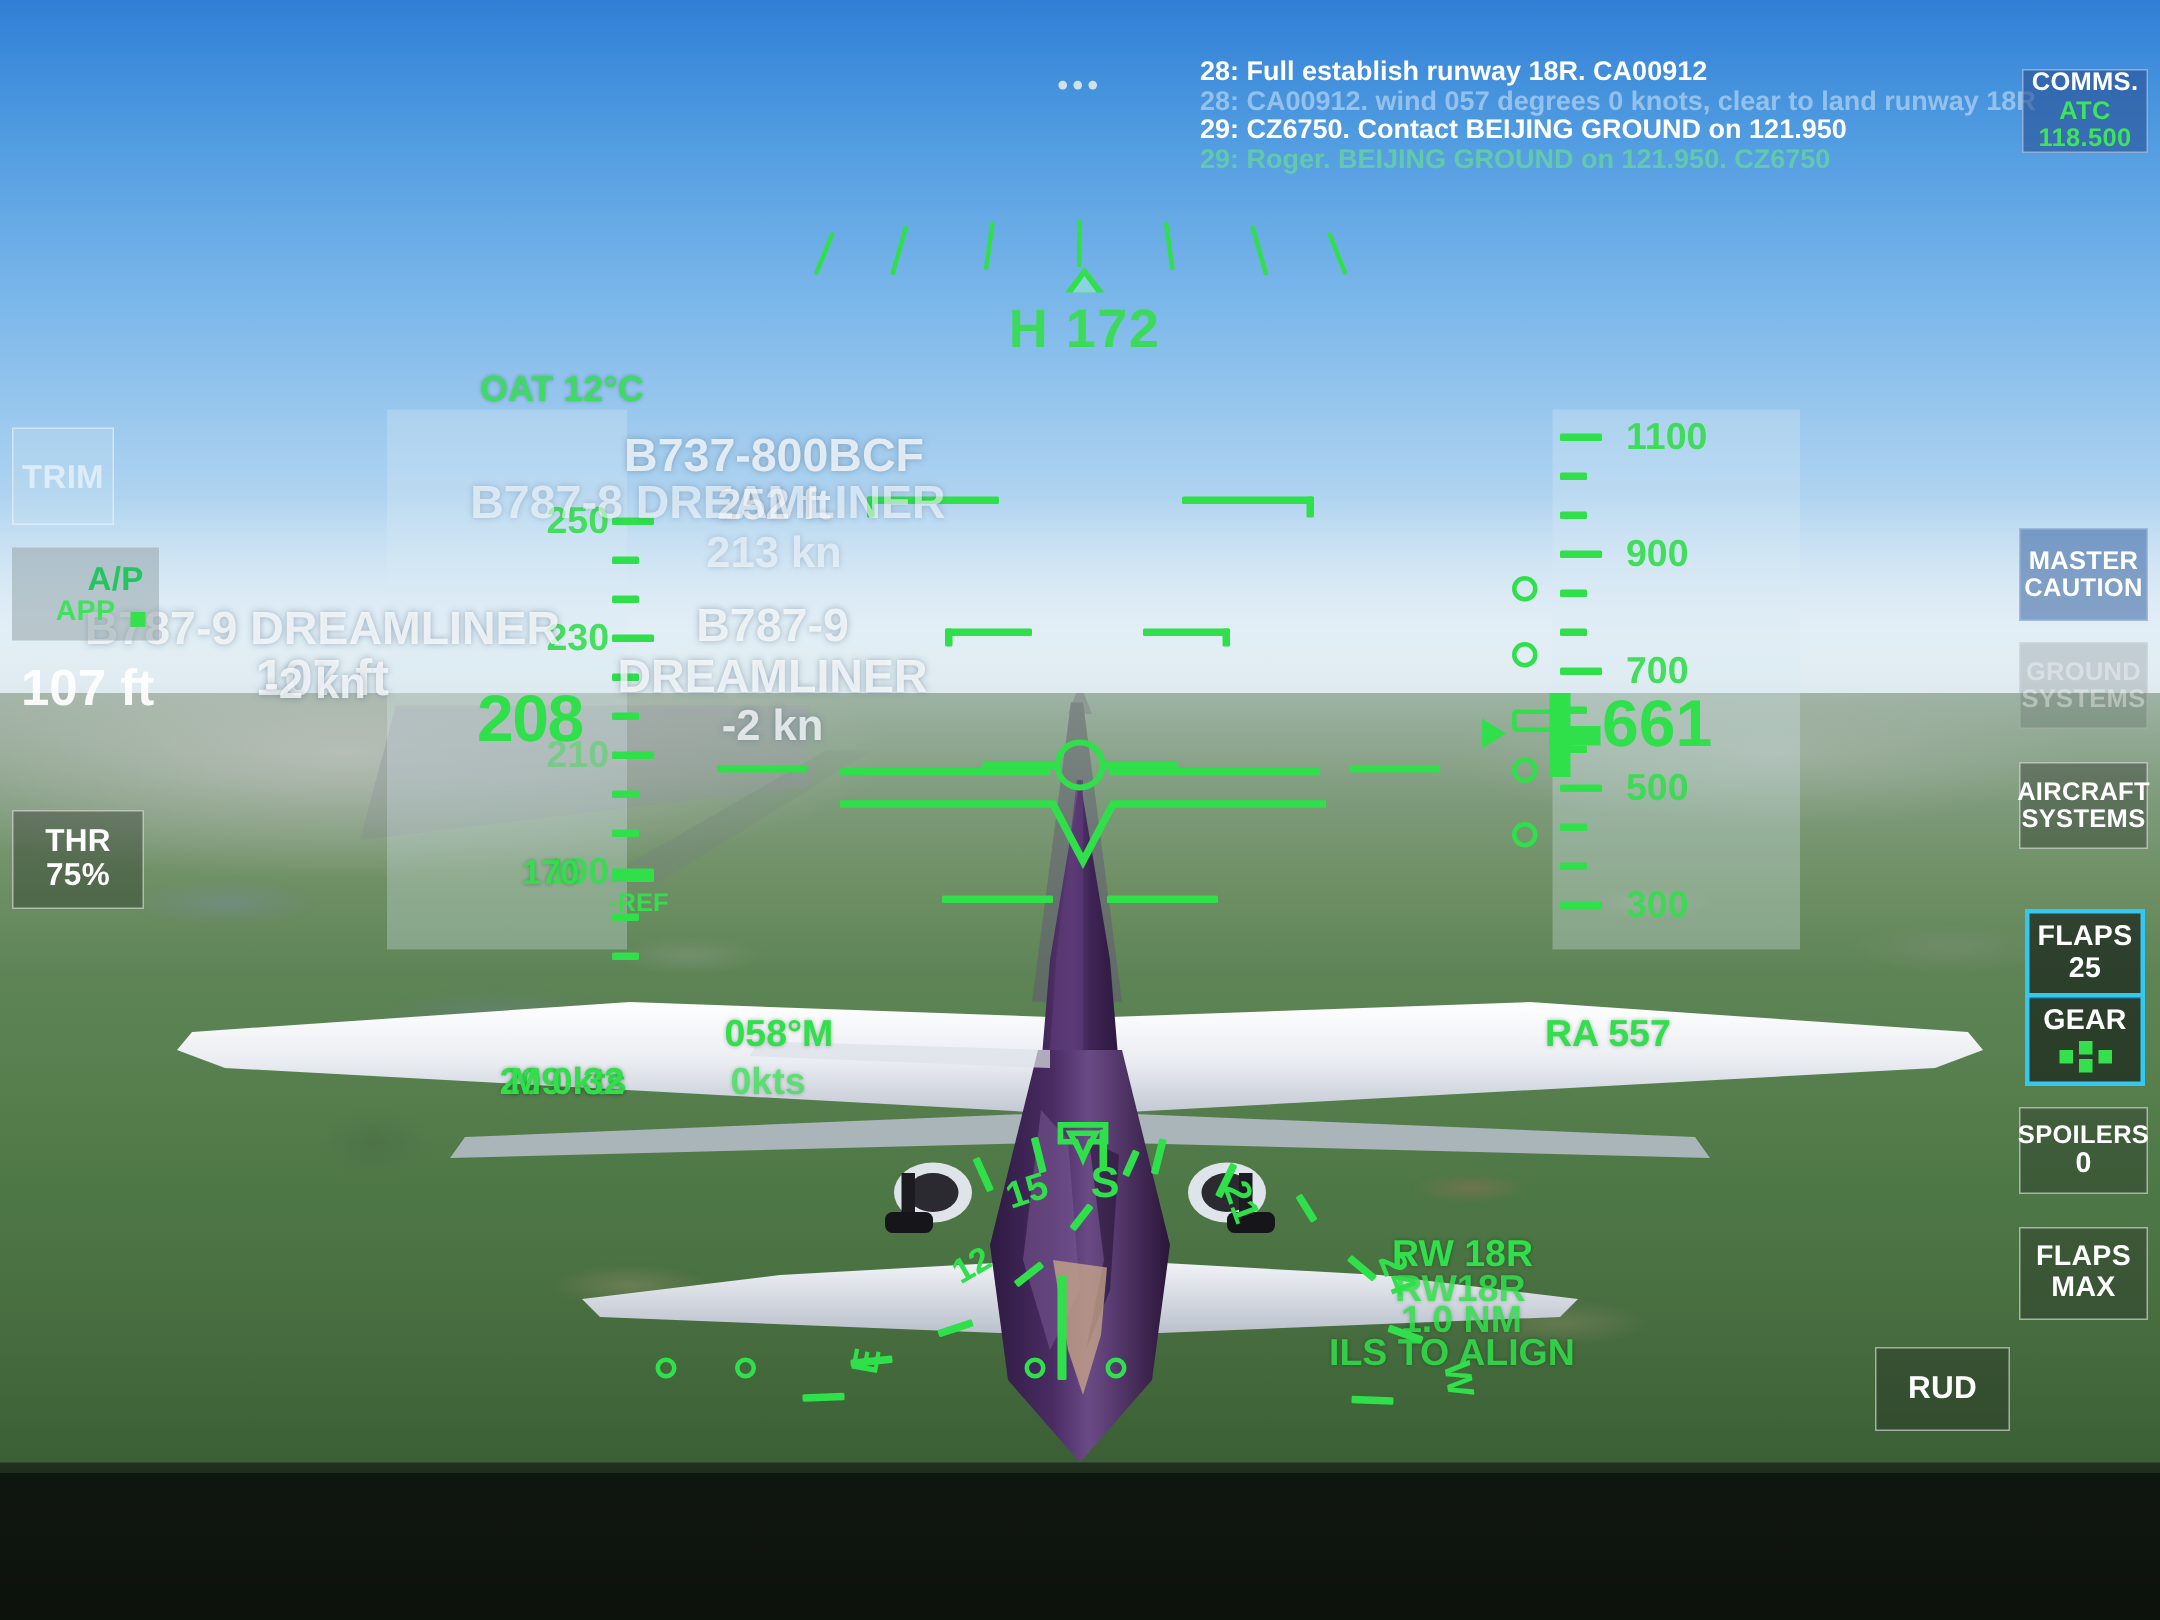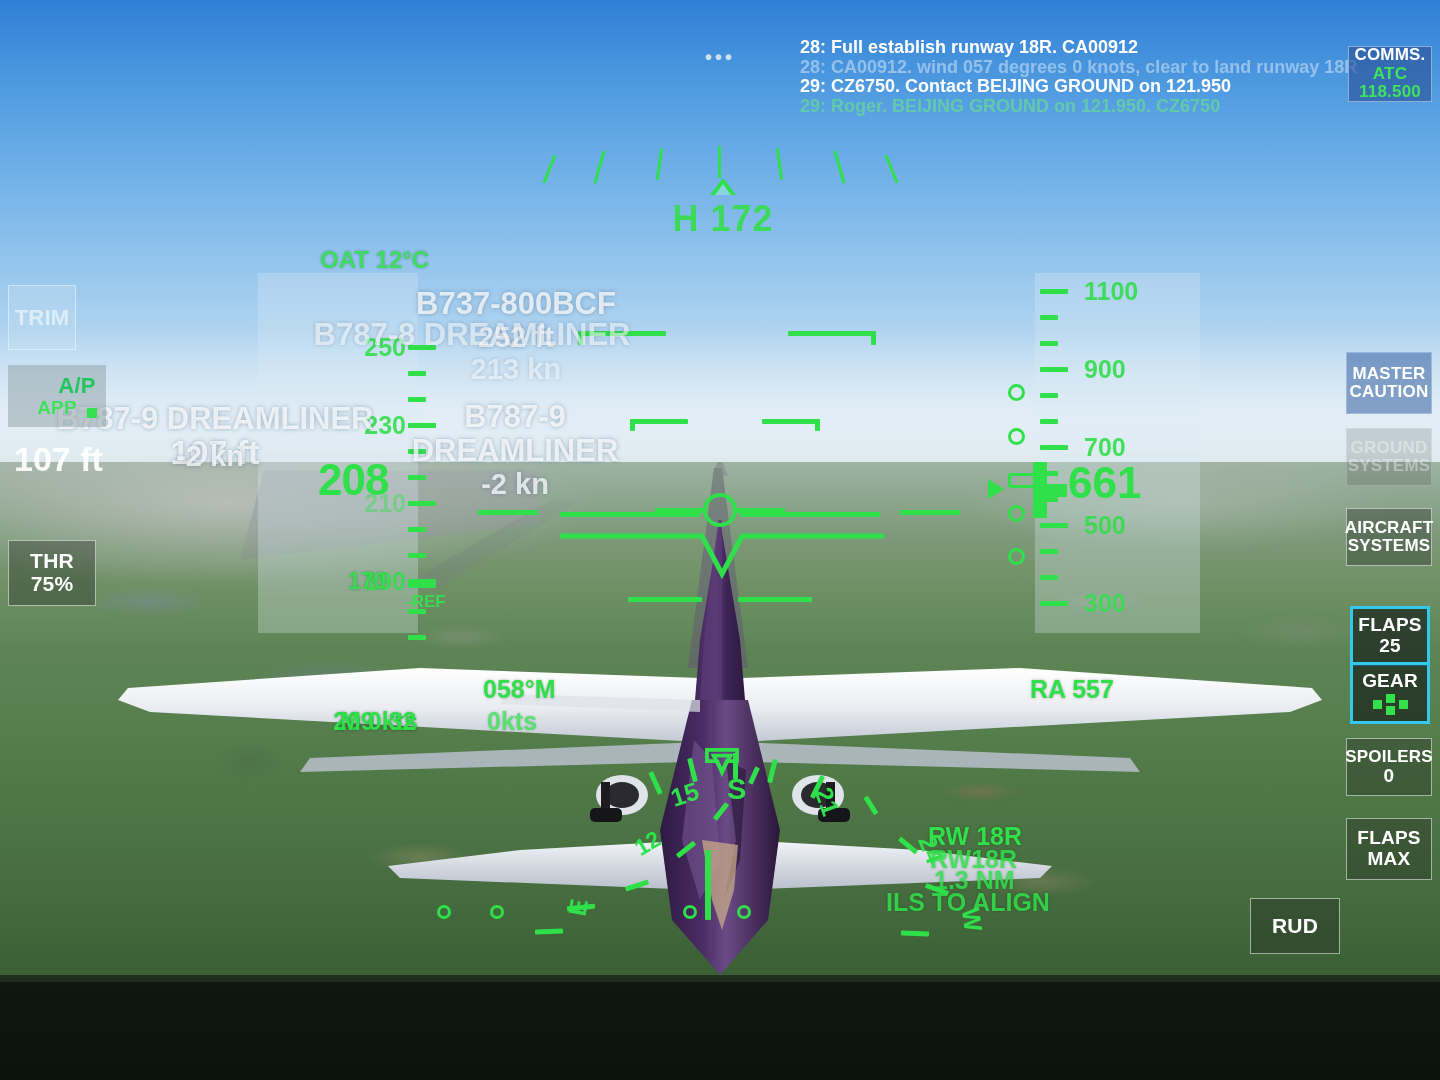--- a/index.html
+++ b/index.html
@@ -404,21 +404,21 @@
     <div class="loc-tri"></div>
 
     <div class="ro" style="left:333px; top:707px;">209 kts</div>
     <div class="ro" style="left:340px; top:707px;">M 0.32</div>
     <div class="ro" style="left:483px; top:675px;">058°M</div>
     <div class="ro" style="left:487px; top:707px; opacity:.75;">0kts</div>
     <div class="ro" style="left:1030px; top:675px;">RA 557</div>
 
     <div class="ro" style="left:928px; top:822px;">RW 18R</div>
     <div class="ro" style="left:930px; top:845px; opacity:.85;">RW18R</div>
-    <div class="ro" style="left:934px; top:866px; opacity:.85;">1.3 NM</div>
+    <div class="ro" style="left:934px; top:866px; opacity:.85;">1.0 NM</div>
     <div class="ro" style="left:886px; top:888px; opacity:.85;">ILS TO ALIGN</div>
 
     <div id="compass">
       <div class="ct" style="left:62px;  top:170px; width:28px; height:5px; transform:rotate(-6deg);"></div>
       <div class="ct" style="left:120px; top:148px; width:24px; height:5px; transform:rotate(-18deg);"></div>
       <div class="ct" style="left:170px; top:112px; width:22px; height:5px; transform:rotate(-38deg);"></div>
       <div class="ct" style="left:206px; top:74px;  width:20px; height:5px; transform:rotate(-52deg);"></div>
       <div class="ct" style="left:240px; top:38px;  width:18px; height:5px; transform:rotate(-66deg);"></div>
       <div class="ct" style="left:185px; top:23px;  width:5px;  height:24px; transform:rotate(-14deg);"></div>
       <div class="ct" style="left:228px; top:18px;  width:5px;  height:26px;"></div>

